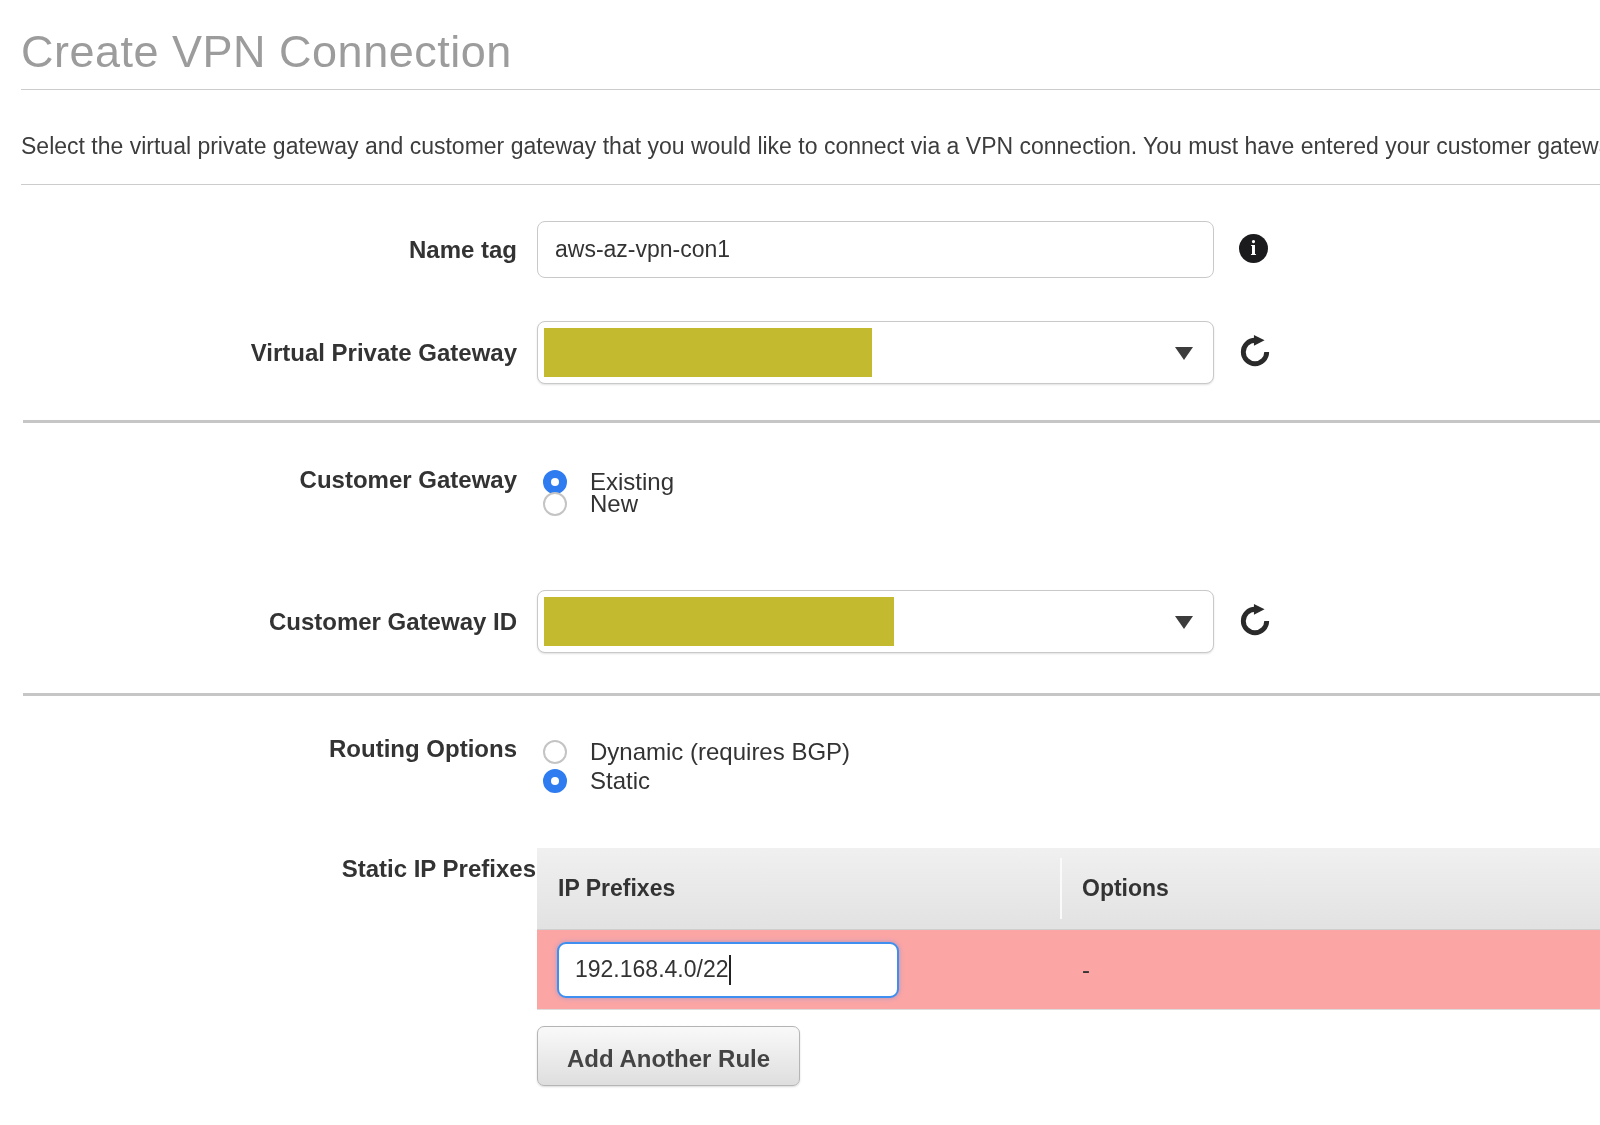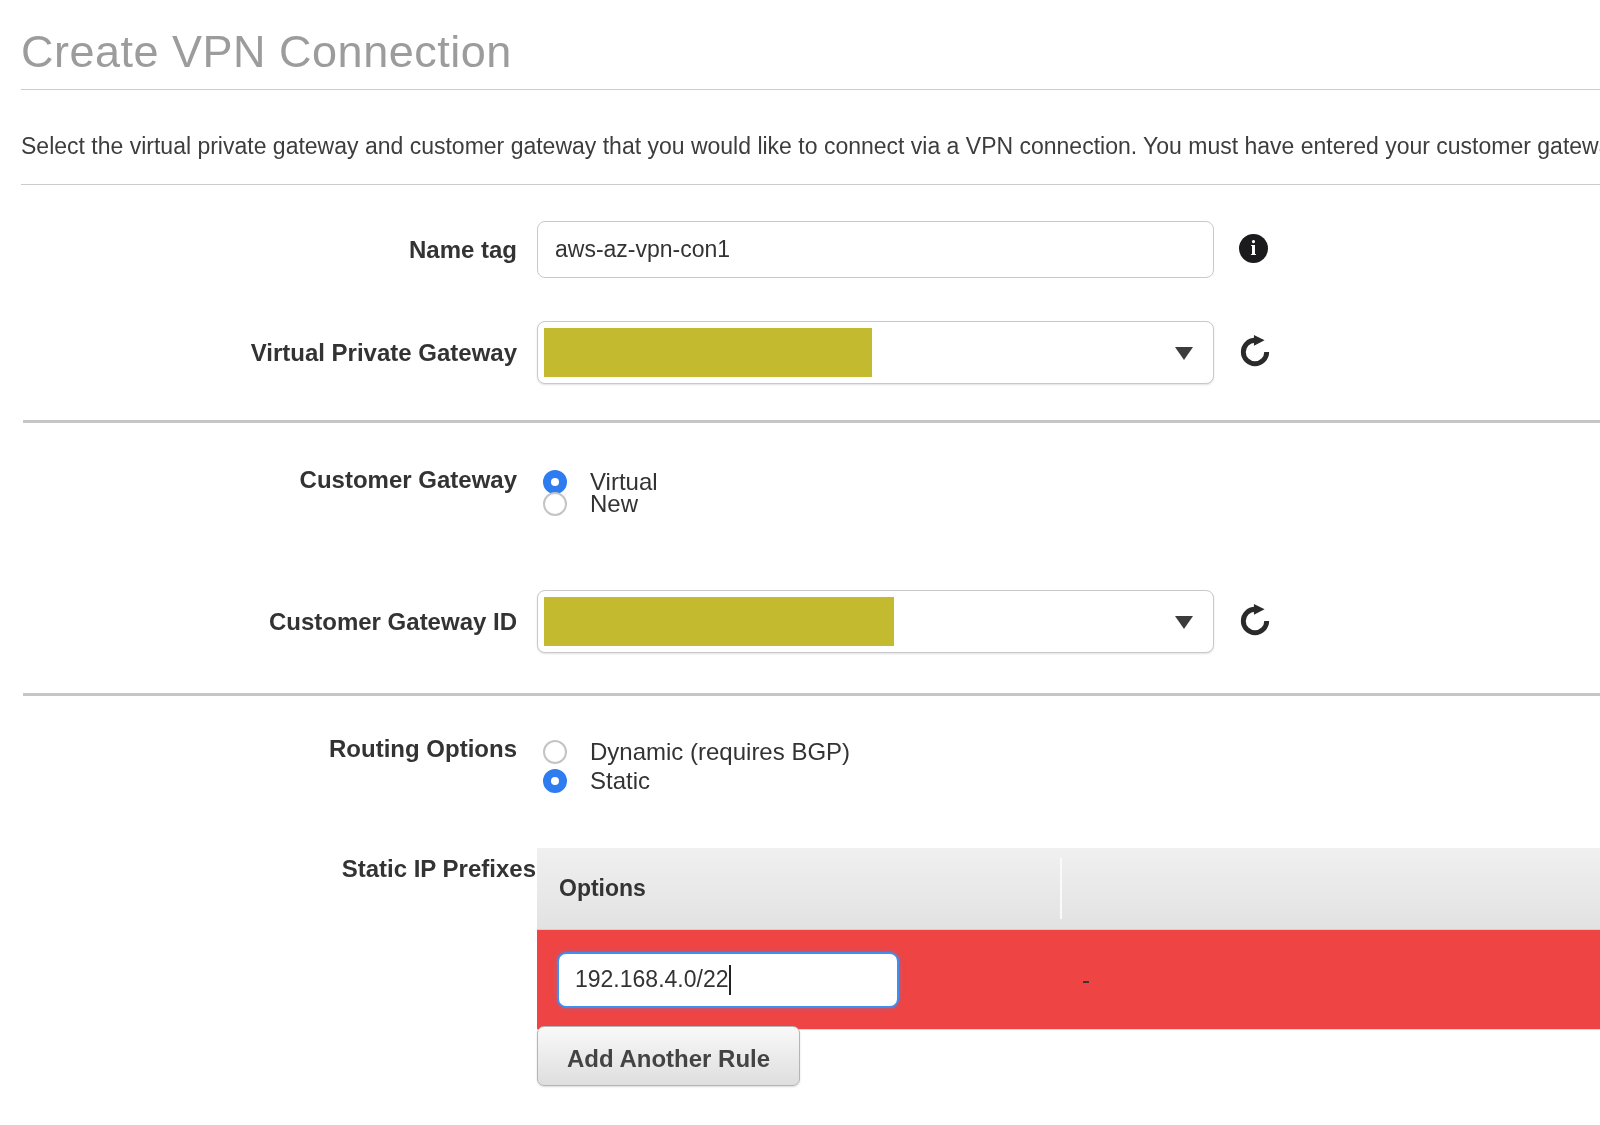--- a/index.html
+++ b/index.html
@@ -141,21 +141,21 @@
     display:flex; align-items:center;
   }
   .th{font-size:23px; font-weight:bold; color:var(--label-dark);}
   .th1{padding-left:21px; width:523px;}
   .th-divider{
     position:absolute; left:523px; top:10px; bottom:10px; width:2px;
     background:#fafafa;
   }
   .th2{padding-left:22px;}
   .trow{
-    height:100px; background:#ef4444;
+    height:80px; background:#fca5a5;
     border-bottom:1px solid #dcdcdc;
     position:relative; display:flex; align-items:center;
   }
   .td1{width:523px; padding-left:20px;}
   .td2{padding-left:22px; font-size:24px; color:var(--label-dark);}
   .ip-input-wrap{
     width:342px; height:56px;
     border:2px solid var(--focus-blue); border-radius:9px;
     box-shadow:0 0 5px rgba(62,143,240,0.45);
     background:#fff;
@@ -204,21 +204,21 @@
     <path d="M16 5 A 11 11 0 1 0 27 16" fill="none" stroke="#2a2a2a" stroke-width="4.6"></path>
     <polygon points="15,0 15,10 25,5" fill="#2a2a2a"></polygon>
   </svg>
 </button>
 
 <div class="abs hr-thick hr3"></div>
 
 <div class="abs flabel lbl-cgw">Customer Gateway</div>
 <div class="abs radio-option ro-1">
   <span class="radio selected"></span>
-  <span class="radio-label">Virtual</span>
+  <span class="radio-label">Existing</span>
 </div>
 <div class="abs radio-option ro-2">
   <span class="radio"></span>
   <span class="radio-label">New</span>
 </div>
 
 <div class="abs flabel lbl-cgwid">Customer Gateway ID</div>
 <div class="abs select sel-cgwid">
   <div class="redacted red-cgwid"></div>
   <div class="caret-down"></div>
@@ -238,20 +238,21 @@
   <span class="radio-label">Dynamic (requires BGP)</span>
 </div>
 <div class="abs radio-option ro-4">
   <span class="radio selected"></span>
   <span class="radio-label">Static</span>
 </div>
 
 <div class="abs flabel lbl-prefixes">Static IP Prefixes</div>
 <div class="abs table">
   <div class="thead">
+    <div class="th th1">IP Prefixes</div>
     <div class="th-divider"></div>
     <div class="th th2">Options</div>
   </div>
   <div class="trow">
     <div class="td1">
       <div class="ip-input-wrap" role="textbox">
         <span class="ip-text">192.168.4.0/22</span>
           <span class="caret-bar"></span>
       </div>
     </div>

